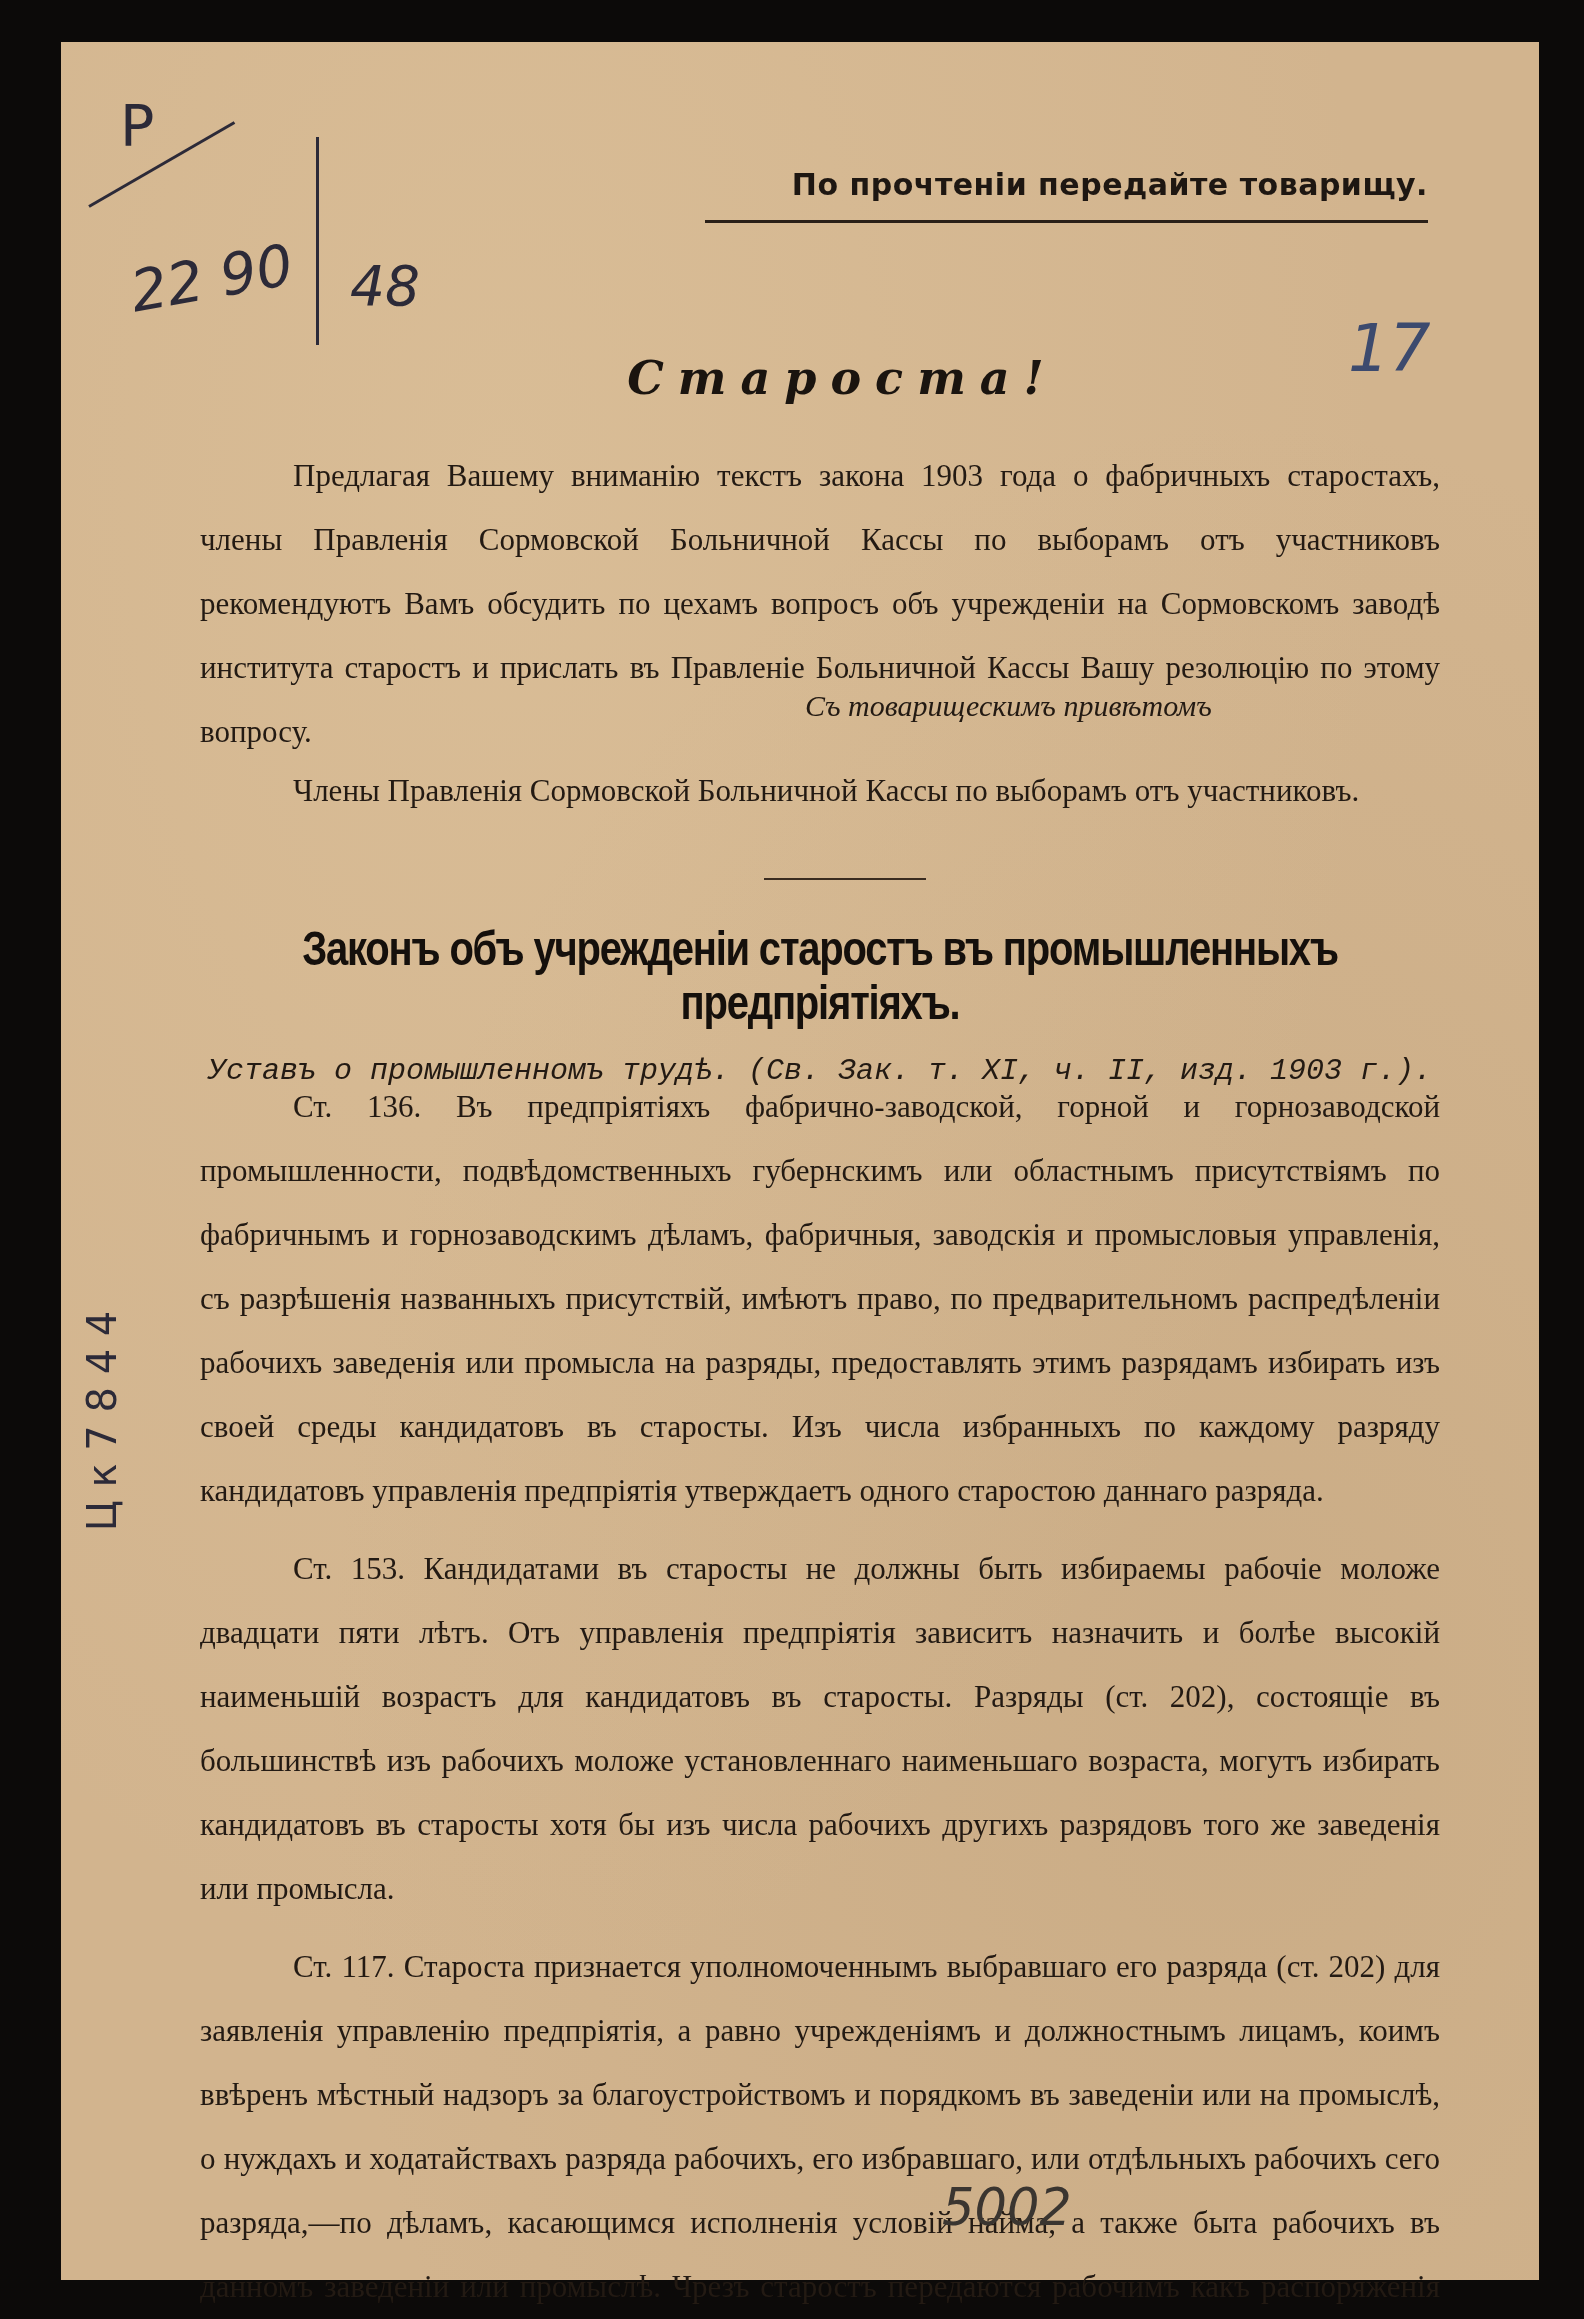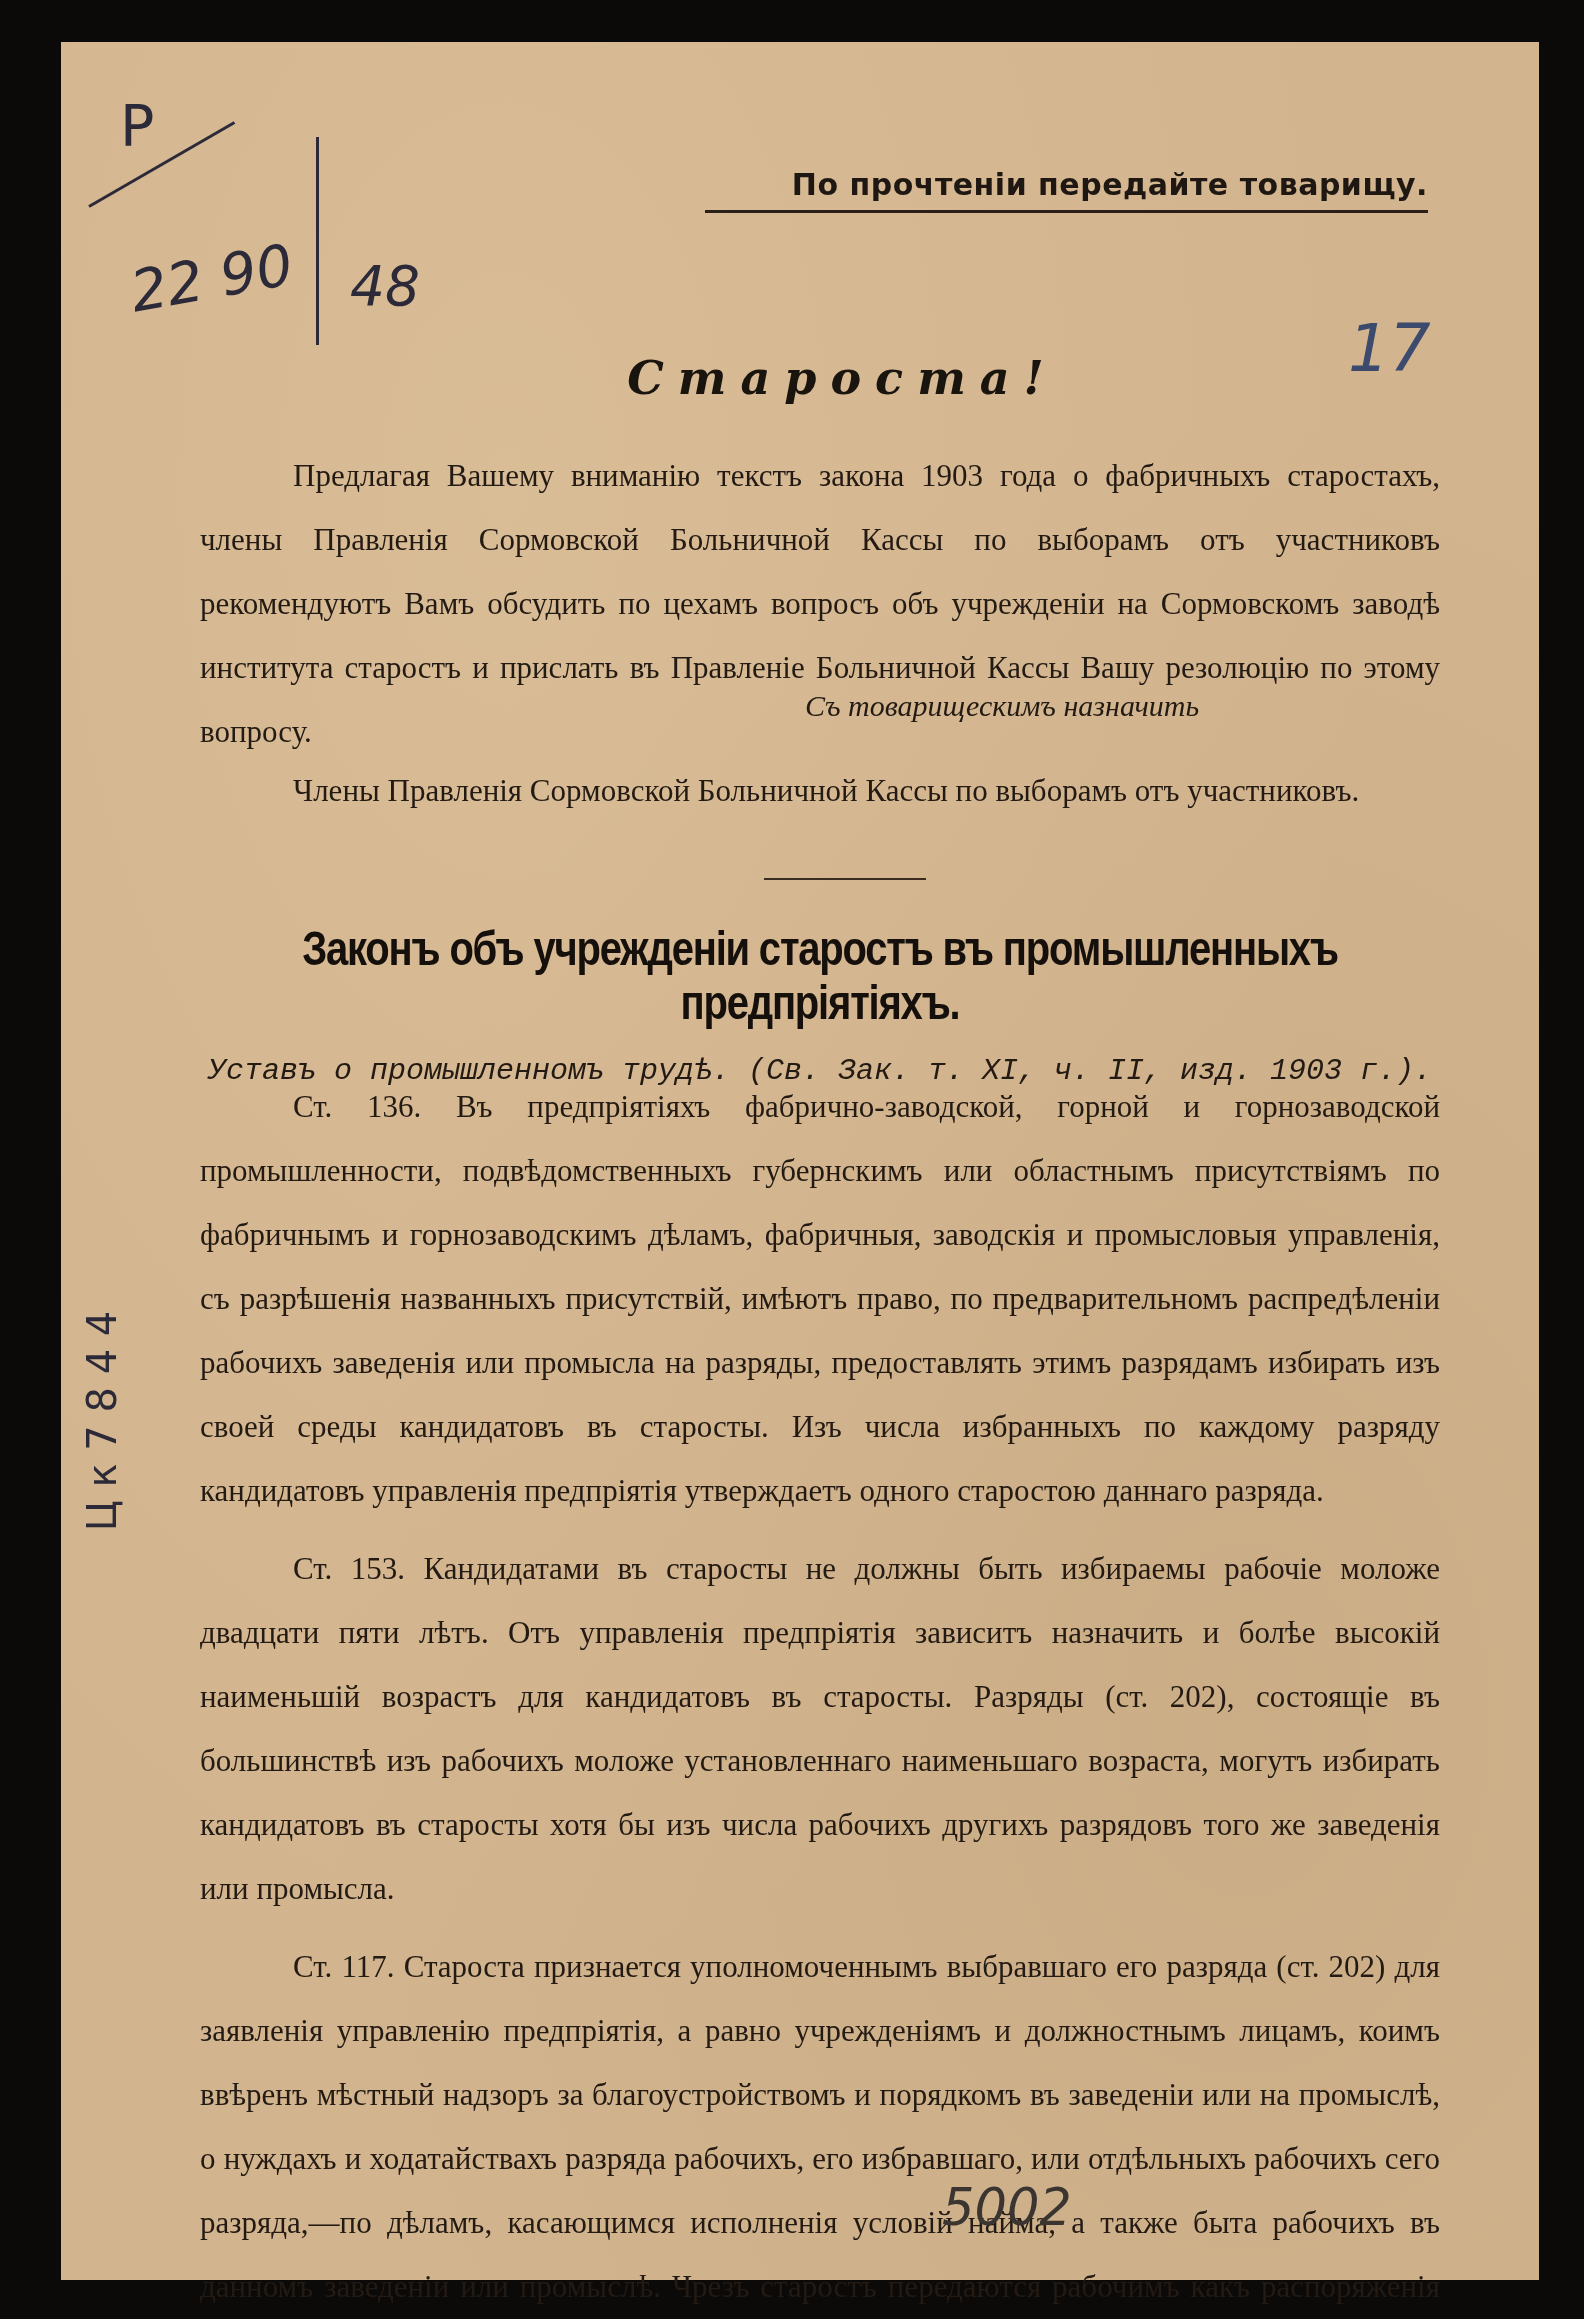--- a/index.html
+++ b/index.html
@@ -17,21 +17,21 @@
   }
   .abs { position:absolute; }
   .handwriting {
     font-family:"DejaVu Sans", sans-serif; color:#2c2a38; font-style:italic;
   }
   .hw-blue { color:#3c4a6e; }
   .notice {
     left:644px; top:125px; width:723px;
     font-family:"DejaVu Sans", sans-serif; font-weight:bold; font-size:30px;
     color:#1e1712; letter-spacing:0.5px; text-align:right;
-    border-bottom:3px solid #2a2018; padding-bottom:8px;
+    border-bottom:3px solid #2a2018; padding-bottom:18px;
   }
   .greeting {
     left:554px; top:309px; width:455px; text-align:center;
     font-family:"DejaVu Serif", serif; font-style:italic; font-weight:bold;
     font-size:46px; letter-spacing:14px; color:#1a140f;
   }
   .body-text {
     font-family:"Liberation Serif", serif; font-size:31px; line-height:64px;
     text-align:justify; color:#231a13;
   }
@@ -72,21 +72,21 @@
   <div class="abs handwriting" style="left:-69px; top:1356px; font-size:40px; transform:rotate(-90deg); white-space:nowrap; font-style:normal;">Ц к 7 8 4 4</div>
 
   <div class="abs notice">По прочтеніи передайте товарищу.</div>
 
   <div class="abs greeting">Староста!</div>
 
   <div class="abs body-text intro">
     <p>Предлагая Вашему вниманію текстъ закона 1903 года о фабричныхъ старостахъ, члены Правленія Сормовской Больничной Кассы по выборамъ отъ участниковъ рекомендуютъ Вамъ обсудить по цехамъ вопросъ объ учрежденіи на Сормовскомъ заводѣ института старостъ и прислать въ Правленіе Больничной Кассы Вашу резолюцію по этому вопросу.</p>
   </div>
 
-  <div class="abs closing-salute">Съ товарищескимъ назначить</div>
+  <div class="abs closing-salute">Съ товарищескимъ привѣтомъ</div>
 
   <div class="abs body-text signature">
     <p>Члены Правленія Сормовской Больничной Кассы по выборамъ отъ участниковъ.</p>
   </div>
 
   <div class="abs divider"></div>
 
   <div class="abs law-title">Законъ объ учрежденіи старостъ въ промышленныхъ предпріятіяхъ.</div>
 
   <div class="abs law-source">Уставъ о промышленномъ трудѣ. (Св. Зак. т. XI, ч. II, изд. 1903 г.).</div>

